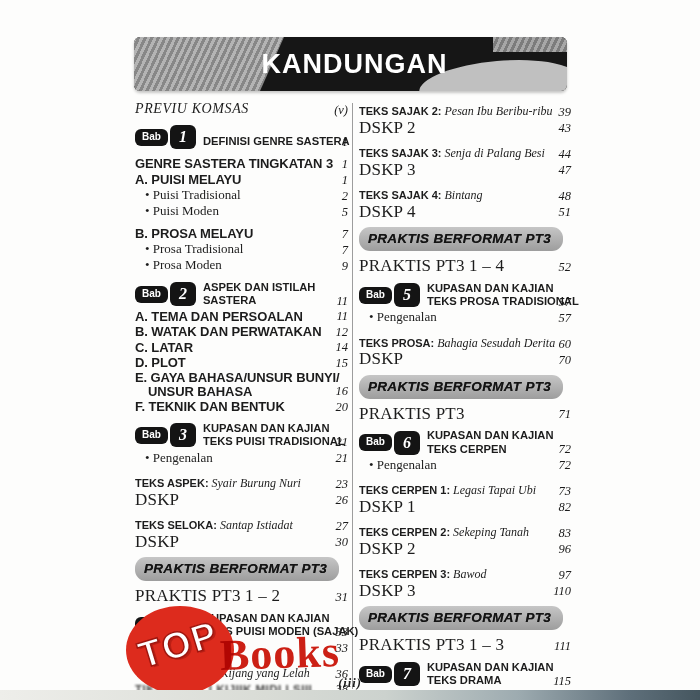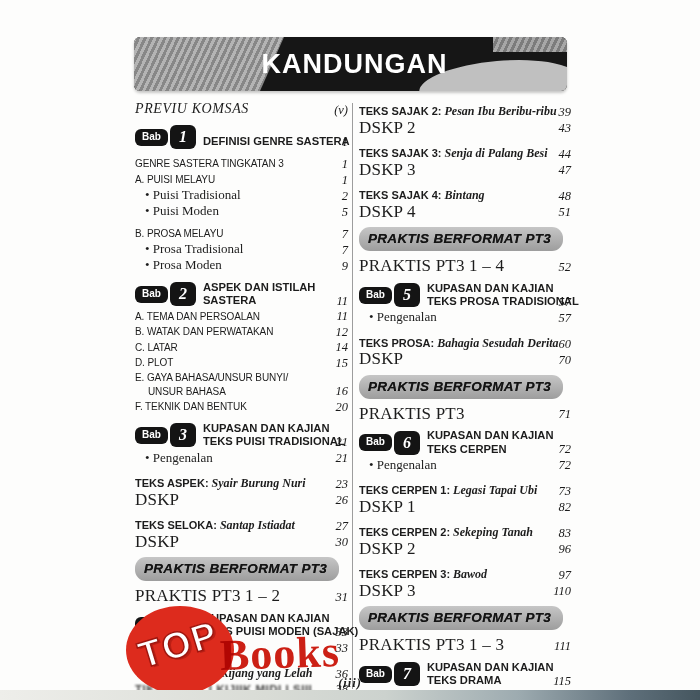--- a/index.html
+++ b/index.html
@@ -28,26 +28,26 @@
 
   .row{display:flex;align-items:flex-end;margin-bottom:1.5px;}
   .row.mt{margin-top:8px;}
   .stack{flex:1;min-width:0;display:block;}
   .line{display:block;white-space:nowrap;}
   .pg{margin-left:5px;white-space:nowrap;font-family:"Liberation Serif",serif;
       font-style:italic;font-size:12.5px;line-height:14px;}
 
   .previu-label{font-style:italic;font-size:14px;letter-spacing:.6px;line-height:16px;}
 
-  .bold-line{font-family:"Liberation Sans",sans-serif;font-weight:normal;font-size:10px;
+  .bold-line{font-family:"Liberation Sans",sans-serif;font-weight:bold;font-size:13px;
              line-height:13.6px;letter-spacing:-.1px;}
   .bullet-line{font-size:13px;line-height:14.5px;padding-left:10px;}
   .plain-line{font-size:17px;line-height:14.5px;letter-spacing:.2px;}
   .teks-prefix{font-family:"Liberation Sans",sans-serif;font-weight:bold;font-size:11px;line-height:14px;margin-top:20px;}
-  .teks-title{font-weight:bold;font-style:italic;font-size:12px;line-height:14px;}
+  .teks-title{font-weight:normal;font-style:italic;font-size:12px;line-height:14px;}
   .indent{padding-left:13px;}
 
   
   .t-bab .bab-badge{display:inline-flex;align-items:center;align-self:center;flex:none;margin-right:7px;}
   .bab-pill{background:#141414;color:#fff;font-family:"Liberation Sans",sans-serif;font-weight:bold;
             font-size:10px;line-height:10px;padding:3px 7px 4px;border-radius:6px;margin-right:2px;}
   .bab-num{background:#141414;color:#fff;width:26px;height:24px;border-radius:6px;display:flex;
            align-items:center;justify-content:center;font-family:"Liberation Serif",serif;
            font-weight:bold;font-style:italic;font-size:16px;}
   .bab-head-line{font-family:"Liberation Sans",sans-serif;font-weight:bold;font-size:11.2px;

